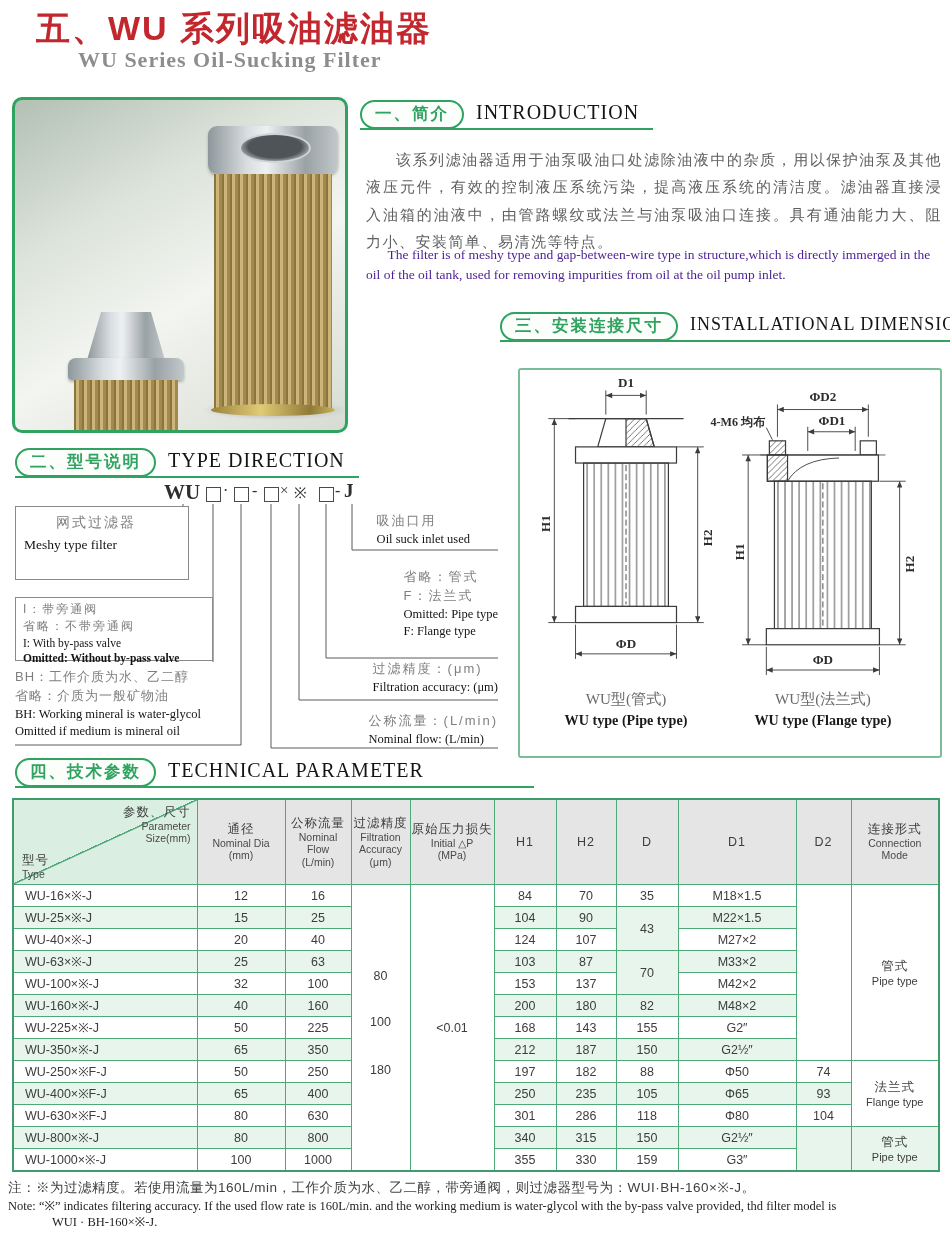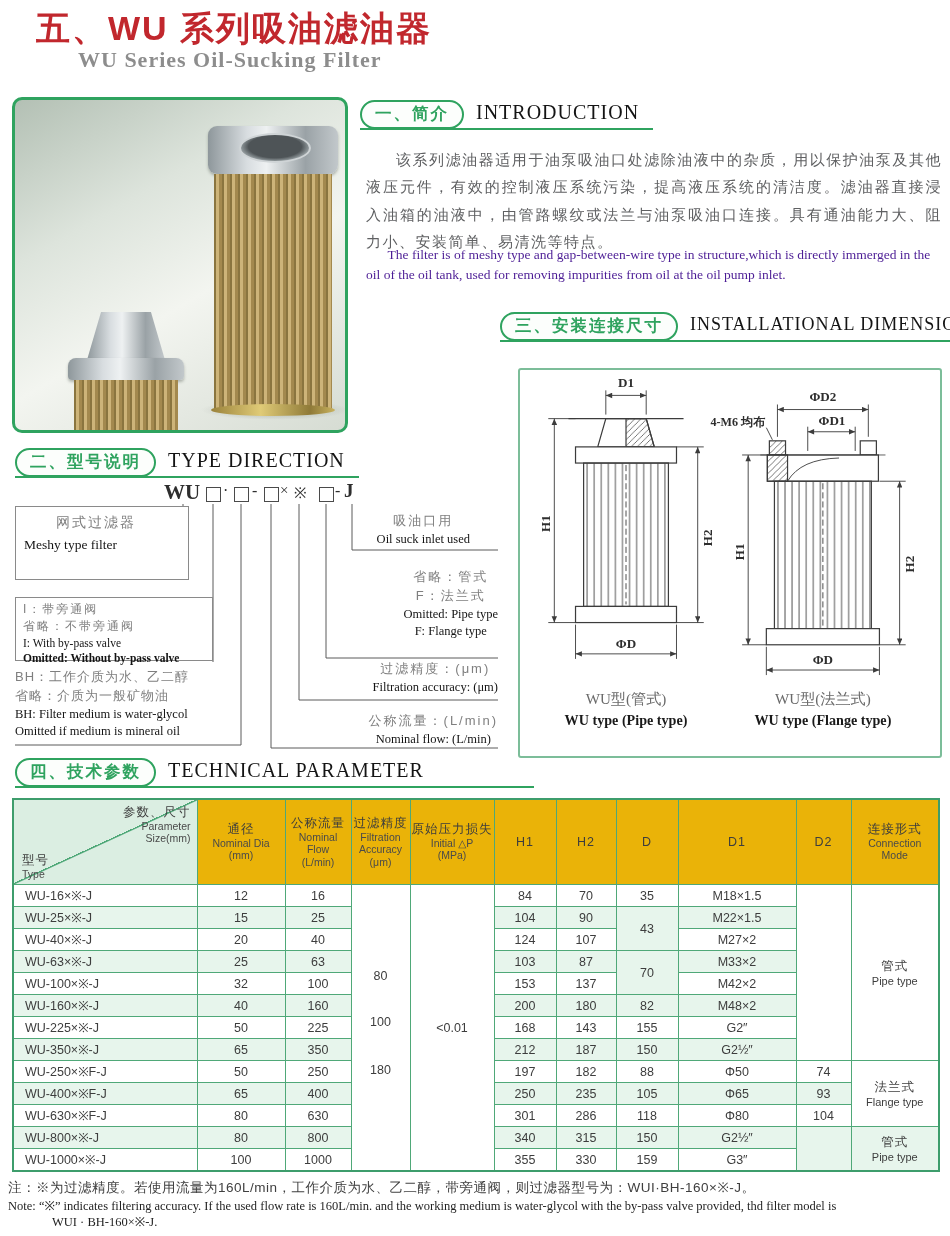--- a/index.html
+++ b/index.html
@@ -52,27 +52,27 @@
   .dims-svg text.cap-cn{font-size:15px;fill:#6a6a6a;font-weight:normal;}
   .dims-svg text.cap-en{font-size:14px;fill:#1a1a1a;}
   .dims-svg text.small{font-size:12px;}
 
   
   .code-sym{position:absolute;font-family:"Liberation Serif",serif;color:#2e2e2e;}
   .code-box{position:absolute;width:13px;height:13px;border:1.5px solid #4a4a4a;background:#fff;}
   .lblbox{position:absolute;border:1px solid #8a8a8a;padding:5px 8px;background:#fff;}
   .lcn{color:#7f7f7f;font-size:13px;letter-spacing:2px;line-height:1.45;}
   .len{color:#141414;font-family:"Liberation Serif",serif;font-size:12.5px;line-height:1.35;}
-  .rlbl{position:absolute;text-align:center;}
+  .rlbl{position:absolute;text-align:left;}
 
   
   .ptable{position:absolute;left:12px;top:798px;width:926px;border-collapse:collapse;table-layout:fixed;}
   .ptable th,.ptable td{border:1px solid #4fa878;text-align:center;vertical-align:middle;
                         font-size:12.5px;color:#3d3d3d;padding:0;overflow:hidden;}
-  .ptable thead th{height:84px;background:#eab308;font-weight:normal;line-height:1.18;}
+  .ptable thead th{height:84px;background:#e5e5e5;font-weight:normal;line-height:1.18;}
   .ptable tbody td{height:21px;}
   .ptable{border:2px solid #3e9d6c;}
   .hcn{font-size:12.5px;letter-spacing:1px;}
   .hen{font-size:10.5px;color:#4a4a4a;}
   td.tcol{text-align:left;padding-left:11px;}
   .ptable tbody tr:nth-child(even) td{background:#e7f5ec;}
   .ptable tbody td.mc{background:#fff;position:relative;}
   .corner{position:relative;background:
      linear-gradient(to bottom right,rgba(0,0,0,0) calc(50% - 1px),#4fa878 calc(50% - 1px),
      #4fa878 calc(50% + 0px),rgba(0,0,0,0) calc(50% + 1px)),#dbeee2 !important; margin-left: 30px;}
@@ -244,21 +244,21 @@
 </div>
 <div class="lblbox" style="left:15px;top:597px;width:182px;height:56px;padding:3px 7px;">
   <div class="lcn" style="font-size:12px;">I：带旁通阀</div>
   <div class="lcn" style="font-size:12px;">省略：不带旁通阀</div>
   <div class="len" style="font-size:11.5px;">I: With by-pass valve</div>
   <div class="len" style="font-size:11.5px;font-weight:bold;">Omitted: Without by-pass valve</div>
 </div>
 <div class="abs" style="left:15px;top:668px;width:235px;">
   <div class="lcn" style="letter-spacing:1px;">BH：工作介质为水、乙二醇</div>
   <div class="lcn" style="letter-spacing:1px;">省略：介质为一般矿物油</div>
-  <div class="len">BH: Filter medium is water-glycol</div>
+  <div class="len">BH: Working mineral is water-glycol</div>
   <div class="len">Omitted if medium is mineral oil</div>
 </div>
 
 <div class="rlbl" style="right:480px;top:512px;">
   <div class="lcn">吸油口用</div>
   <div class="len">Oil suck inlet used</div>
 </div>
 <div class="rlbl" style="right:452px;top:568px;">
   <div class="lcn">省略：管式</div>
   <div class="lcn">F：法兰式</div>

